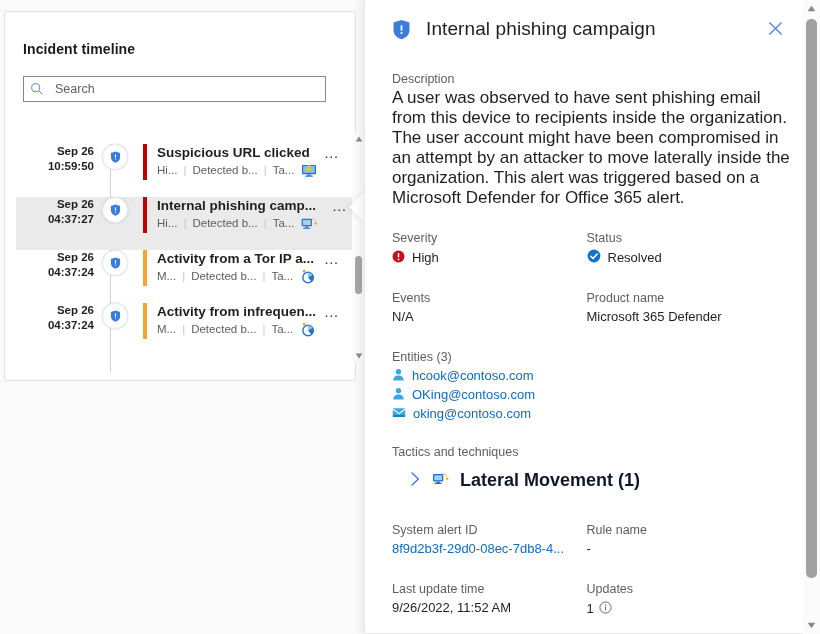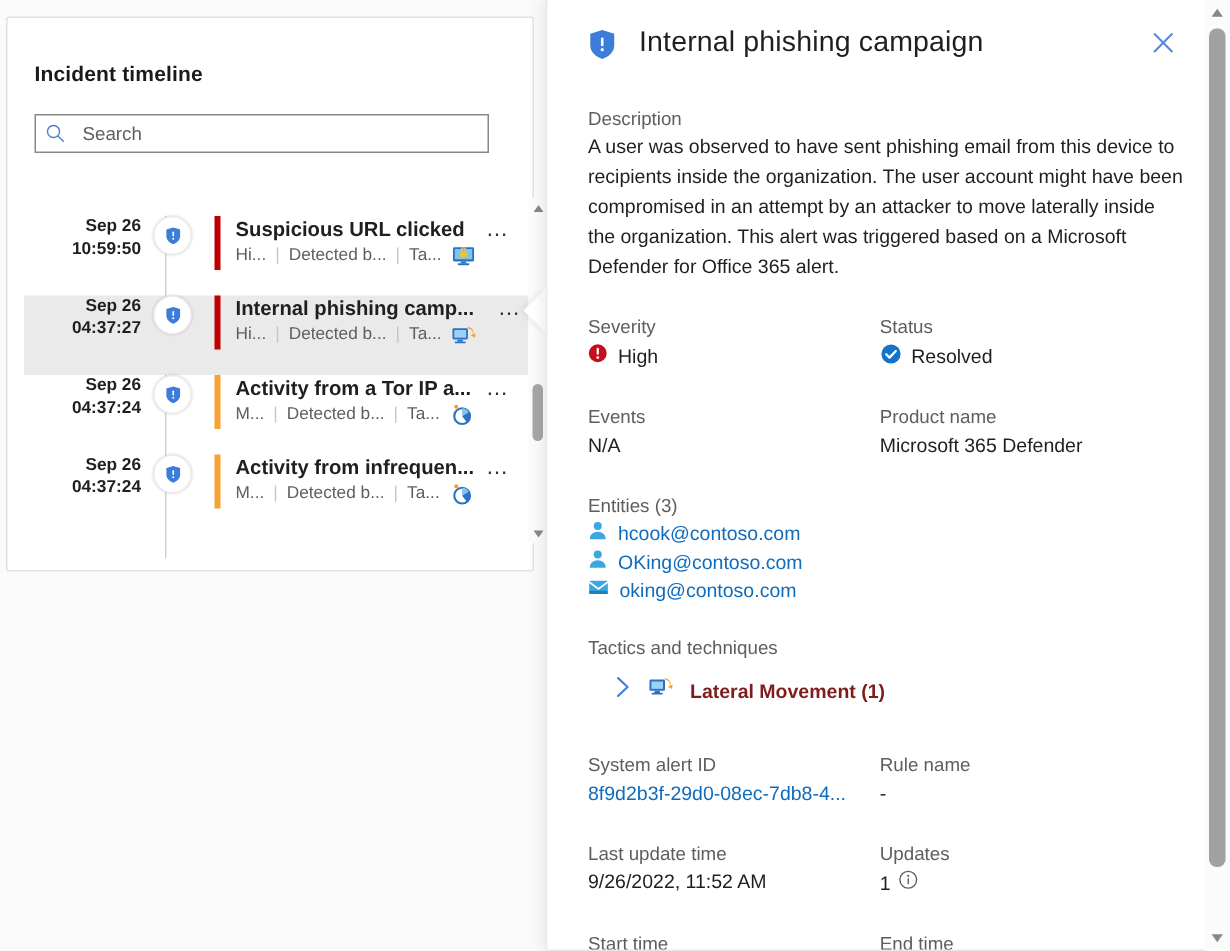--- a/index.html
+++ b/index.html
@@ -136,36 +136,36 @@
   }
 
   .fly-body {
     position: absolute; left: 0; top: 58px; width: 440px; height: 576px;
     padding: 0 24px 0 27px; overflow: hidden;
   }
 
   .lbl { font-size: 12.5px; color: #605e5c; line-height: 18px; }
   .val { font-size: 13px; color: #201f1e; line-height: 20px; }
   .desc-text {
-    font-size: 13px; color: #201f1e; line-height: 20px;
+    font-size: 17px; color: #201f1e; line-height: 20px;
     width: 398px; margin-top: 0;
   }
   .link { color: #0f6cbd; text-decoration: none; cursor: pointer; }
 
   .grid2 { display: flex; }
   .grid2 .col { width: 203px; }
 
   .sec { margin-top: 21px; }
   .statline { display: flex; align-items: center; gap: 7px; margin-top: 1px; }
 
   .ent-row { display: flex; align-items: center; gap: 7px; line-height: 19px; }
   .ent-link { font-size: 13px; color: #0f6cbd; cursor: pointer; }
 
   .tactic-row { display: flex; align-items: center; gap: 11px; margin-top: 9px; margin-left: 18px; }
-  .tactic-label { font-size: 13px; font-weight: bold; color: #7f1d1d; }
+  .tactic-label { font-size: 18px; font-weight: bold; color: #0f172a; }
 
   
   .outer-scroll { position: absolute; right: 0; top: 0; width: 17px; height: 634px; background: #fbfbfb; }
   .outer-scroll .arrow {
     position: absolute; left: 0; width: 17px; height: 17px;
     display: flex; align-items: center; justify-content: center;
   }
   .outer-scroll .arrow.top { top: 0; } .outer-scroll .arrow.bot { bottom: 0; }
   .outer-scroll .thumb {
     position: absolute; left: 3px; width: 11px; top: 19px; height: 559px;

